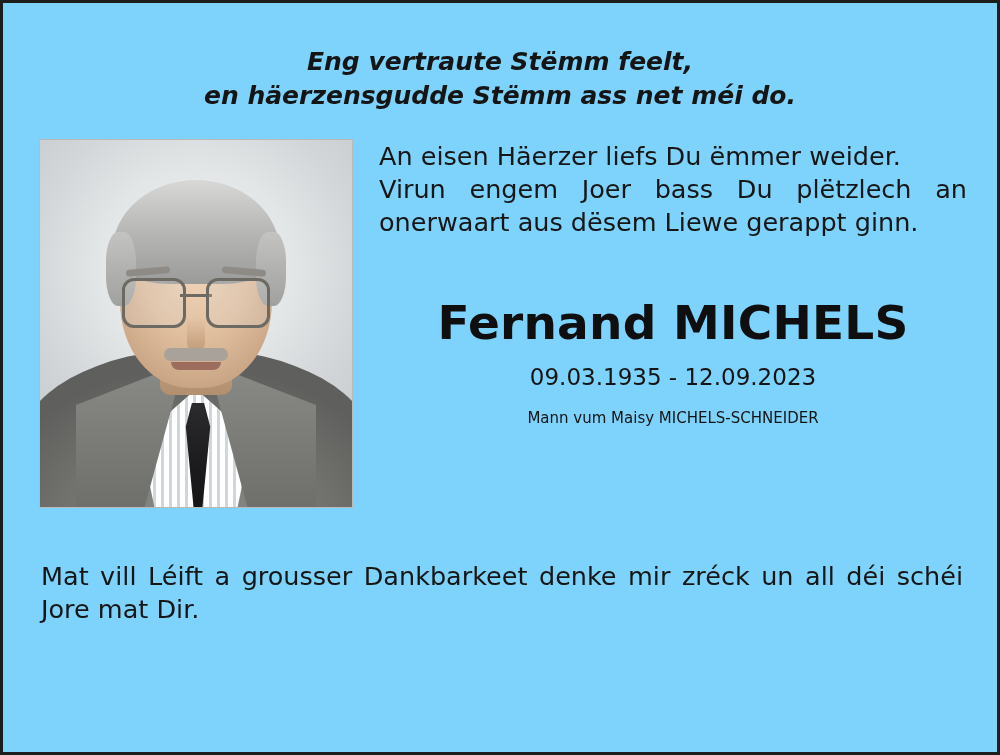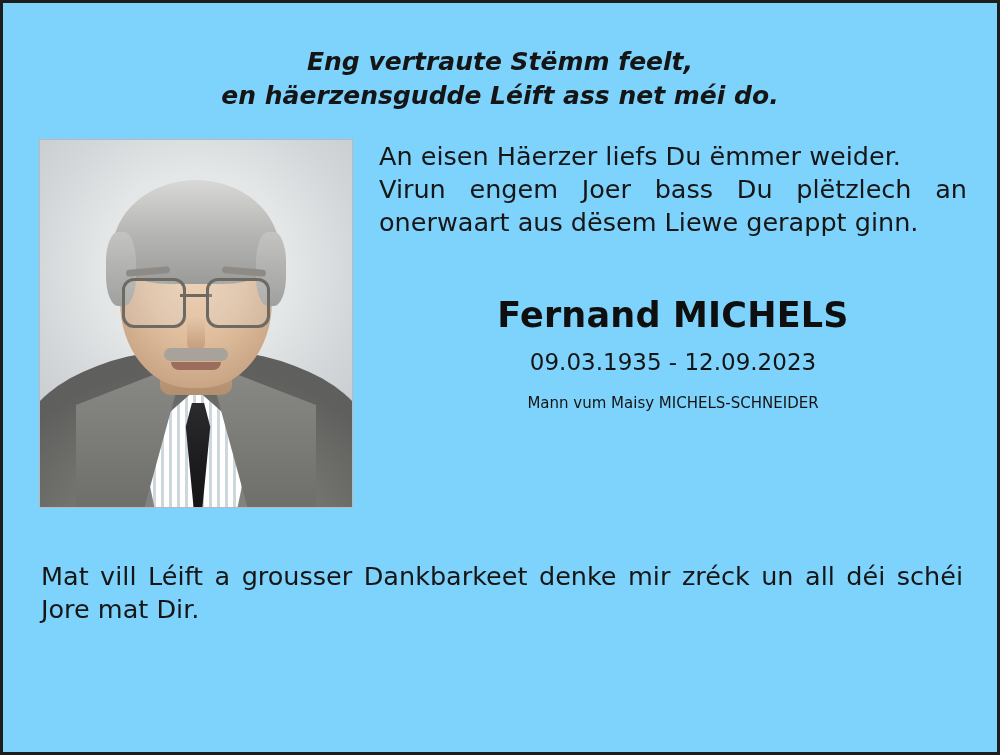--- a/index.html
+++ b/index.html
@@ -234,21 +234,21 @@
   .intro .p {
     margin: 0;
   }
   .intro .nojust {
     text-align: left;
   }
 
   .name {
     text-align: center;
     font-weight: bold;
-    font-size: 35px;
+    font-size: 47px;
     letter-spacing: 0.2px;
     margin-top: 56px;
     color: #0f0f0f;
   }
   .dates {
     text-align: center;
     font-size: 23px;
     margin-top: 14px;
     color: #141414;
   }
@@ -278,21 +278,21 @@
     color: #161616;
   }
 </style>
 </head>
 <body>
 
 <div class="notice">
 
   <div class="epigraph">
     <span class="line">Eng vertraute Stëmm feelt,</span>
-    <span class="line">en häerzensgudde Léift ass net méi do.</span>
+    <span class="line">en häerzensgudde Stëmm ass net méi do.</span>
   </div>
 
   <div class="body-row">
 
     <div class="portrait-wrap">
       <div class="portrait" title="">
         <div class="ph-bg"></div>
         <div class="ph-shoulders"></div>
         <div class="ph-shirt"></div>
         <div class="ph-tie"></div>

